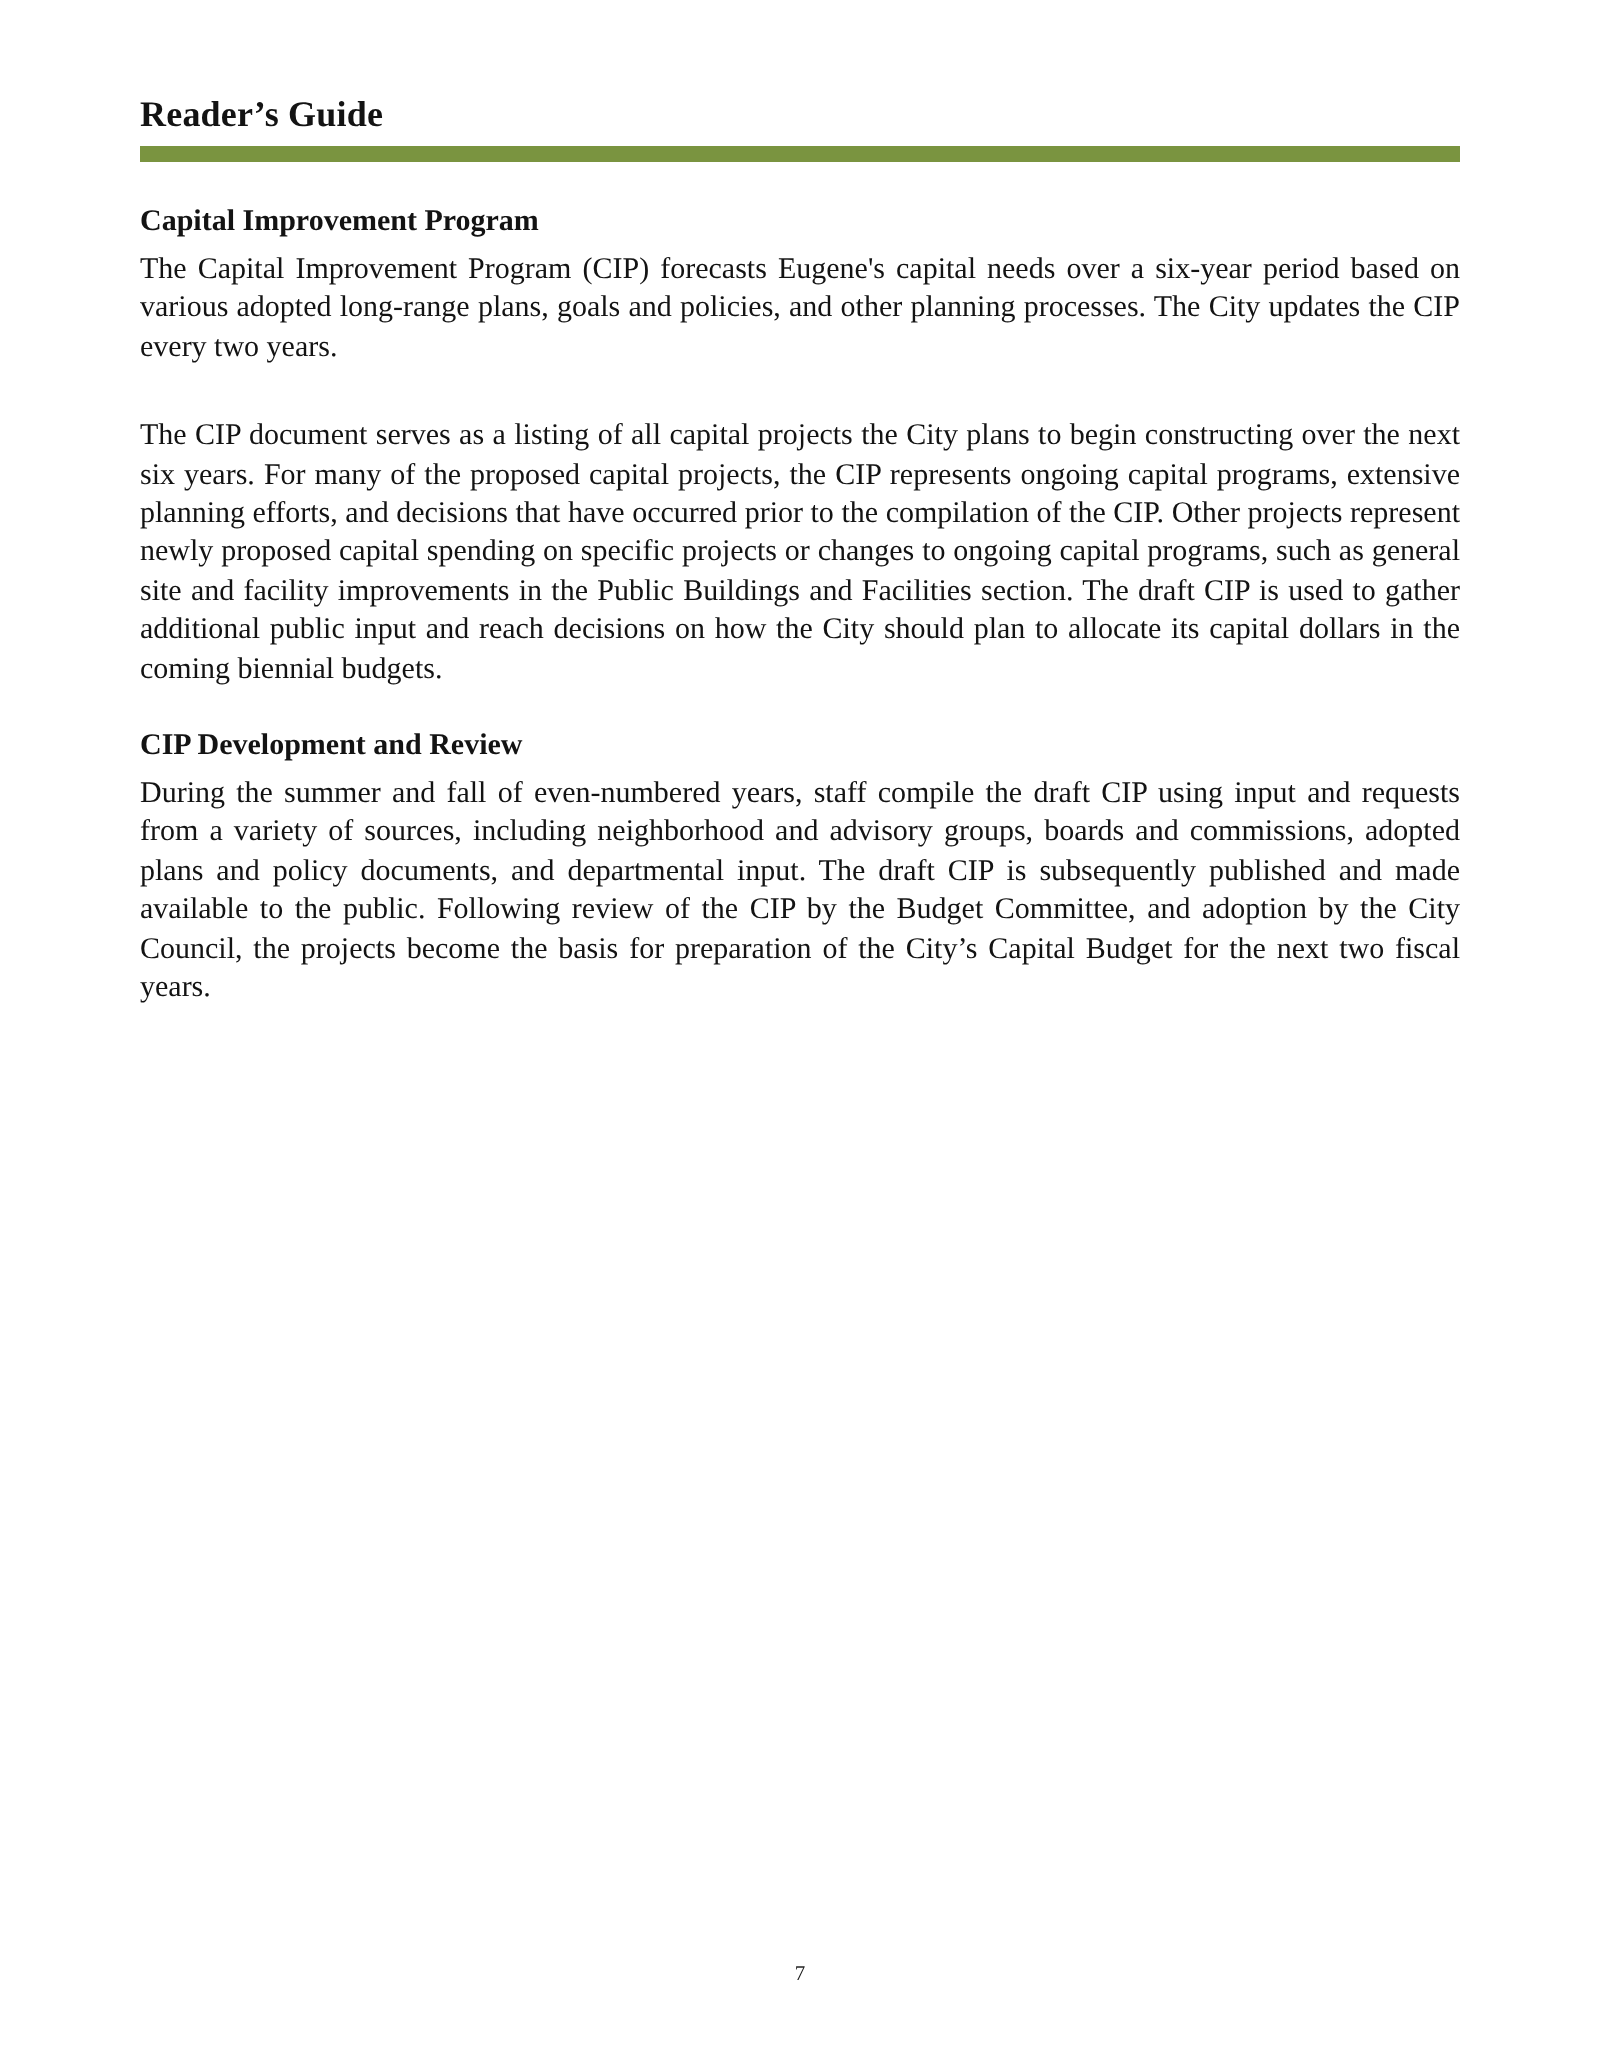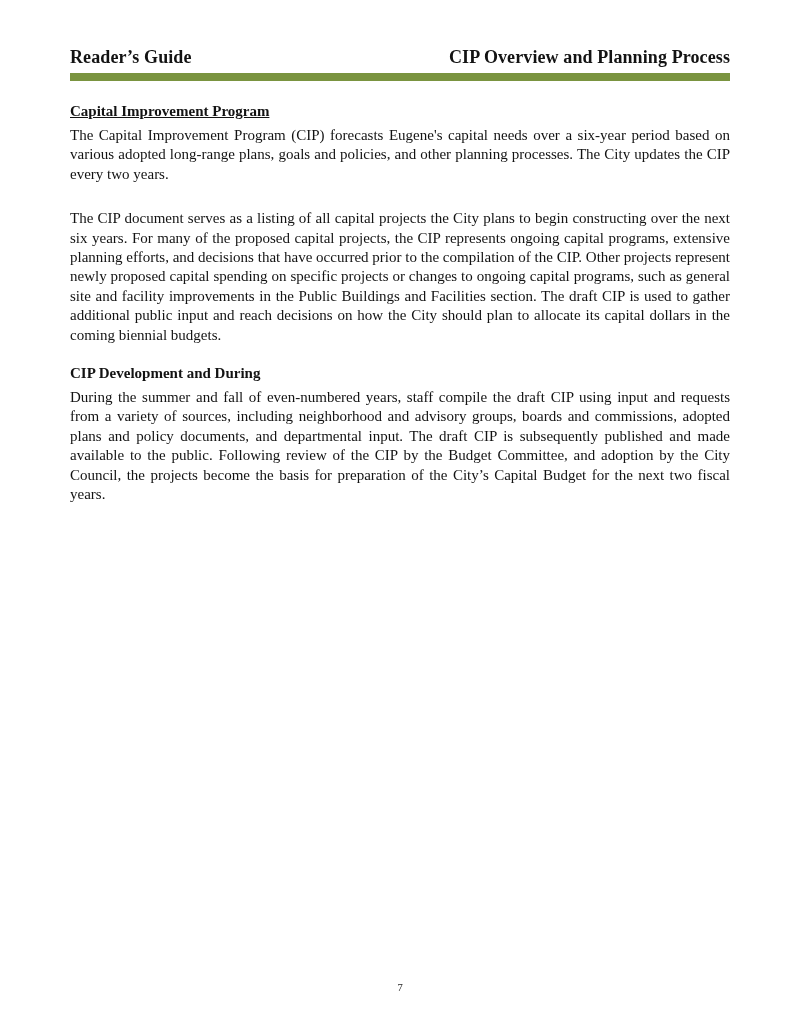--- a/index.html
+++ b/index.html
@@ -40,21 +40,20 @@
     border: none;
   }
   .section-heading {
     font-size: 15px;
     font-weight: bold;
     margin: 0;
     padding: 0;
   }
   .section-heading.first {
     margin-top: 22px;
-    text-decoration: underline;
   }
   .section-heading.later {
     margin-top: 20px;
   }
   .para {
     font-size: 15px;
     line-height: 19.4px;
     text-align: justify;
     margin: 6px 0 0 0;
   }
@@ -72,31 +71,30 @@
   }
 </style>
 </head>
 <body>
 
 <div class="page">
   <div class="content">
 
     <div class="header-row">
       <span class="header-title">Reader’s Guide</span>
-      <span class="header-title">CIP Overview and Planning Process</span>
     </div>
 
     <div class="header-rule" id="header-rule" style="background: rgb(122, 148, 64);"></div>
 
     <h2 class="section-heading first">Capital Improvement Program</h2>
 
     <p class="para">The Capital Improvement Program (CIP) forecasts Eugene's capital needs over a six-year period based on various adopted long-range plans, goals and policies, and other planning processes. The City updates the CIP every two years.</p>
 
     <p class="para">The CIP document serves as a listing of all capital projects the City plans to begin constructing over the next six years. For many of the proposed capital projects, the CIP represents ongoing capital programs, extensive planning efforts, and decisions that have occurred prior to the compilation of the CIP. Other projects represent newly proposed capital spending on specific projects or changes to ongoing capital programs, such as general site and facility improvements in the Public Buildings and Facilities section. The draft CIP is used to gather additional public input and reach decisions on how the City should plan to allocate its capital dollars in the coming biennial budgets.</p>
 
-    <h2 class="section-heading later">CIP Development and During</h2>
+    <h2 class="section-heading later">CIP Development and Review</h2>
 
     <p class="para">During the summer and fall of even-numbered years, staff compile the draft CIP using input and requests from a variety of sources, including neighborhood and advisory groups, boards and commissions, adopted plans and policy documents, and departmental input. The draft CIP is subsequently published and made available to the public. Following review of the CIP by the Budget Committee, and adoption by the City Council, the projects become the basis for preparation of the City’s Capital Budget for the next two fiscal years.</p>
 
   </div>
 
   <div class="page-footer">7</div>
 </div>
 
 </body></html>

